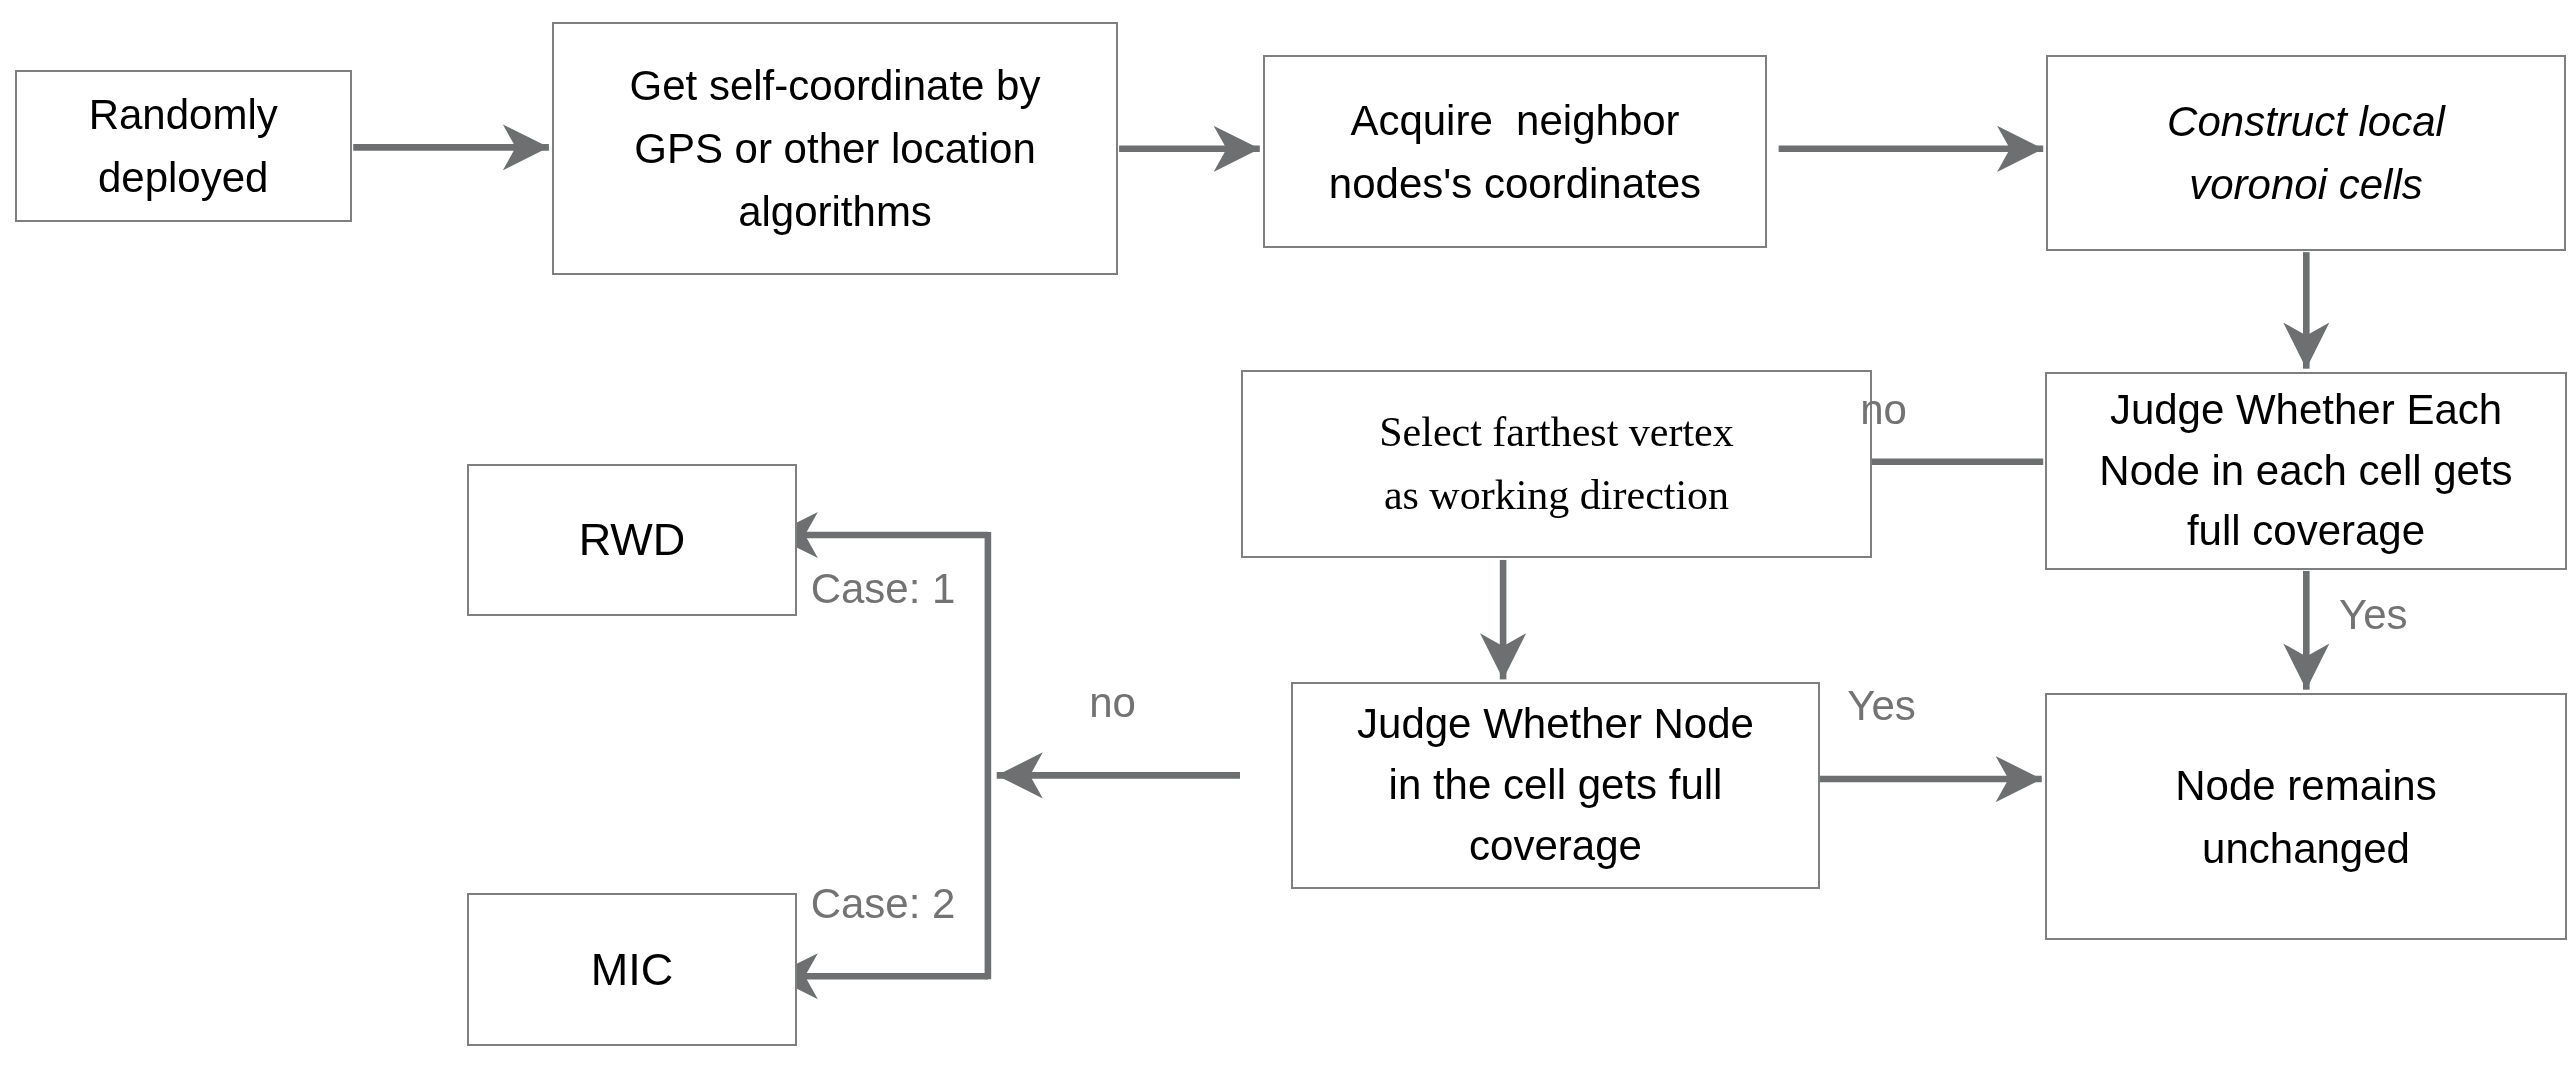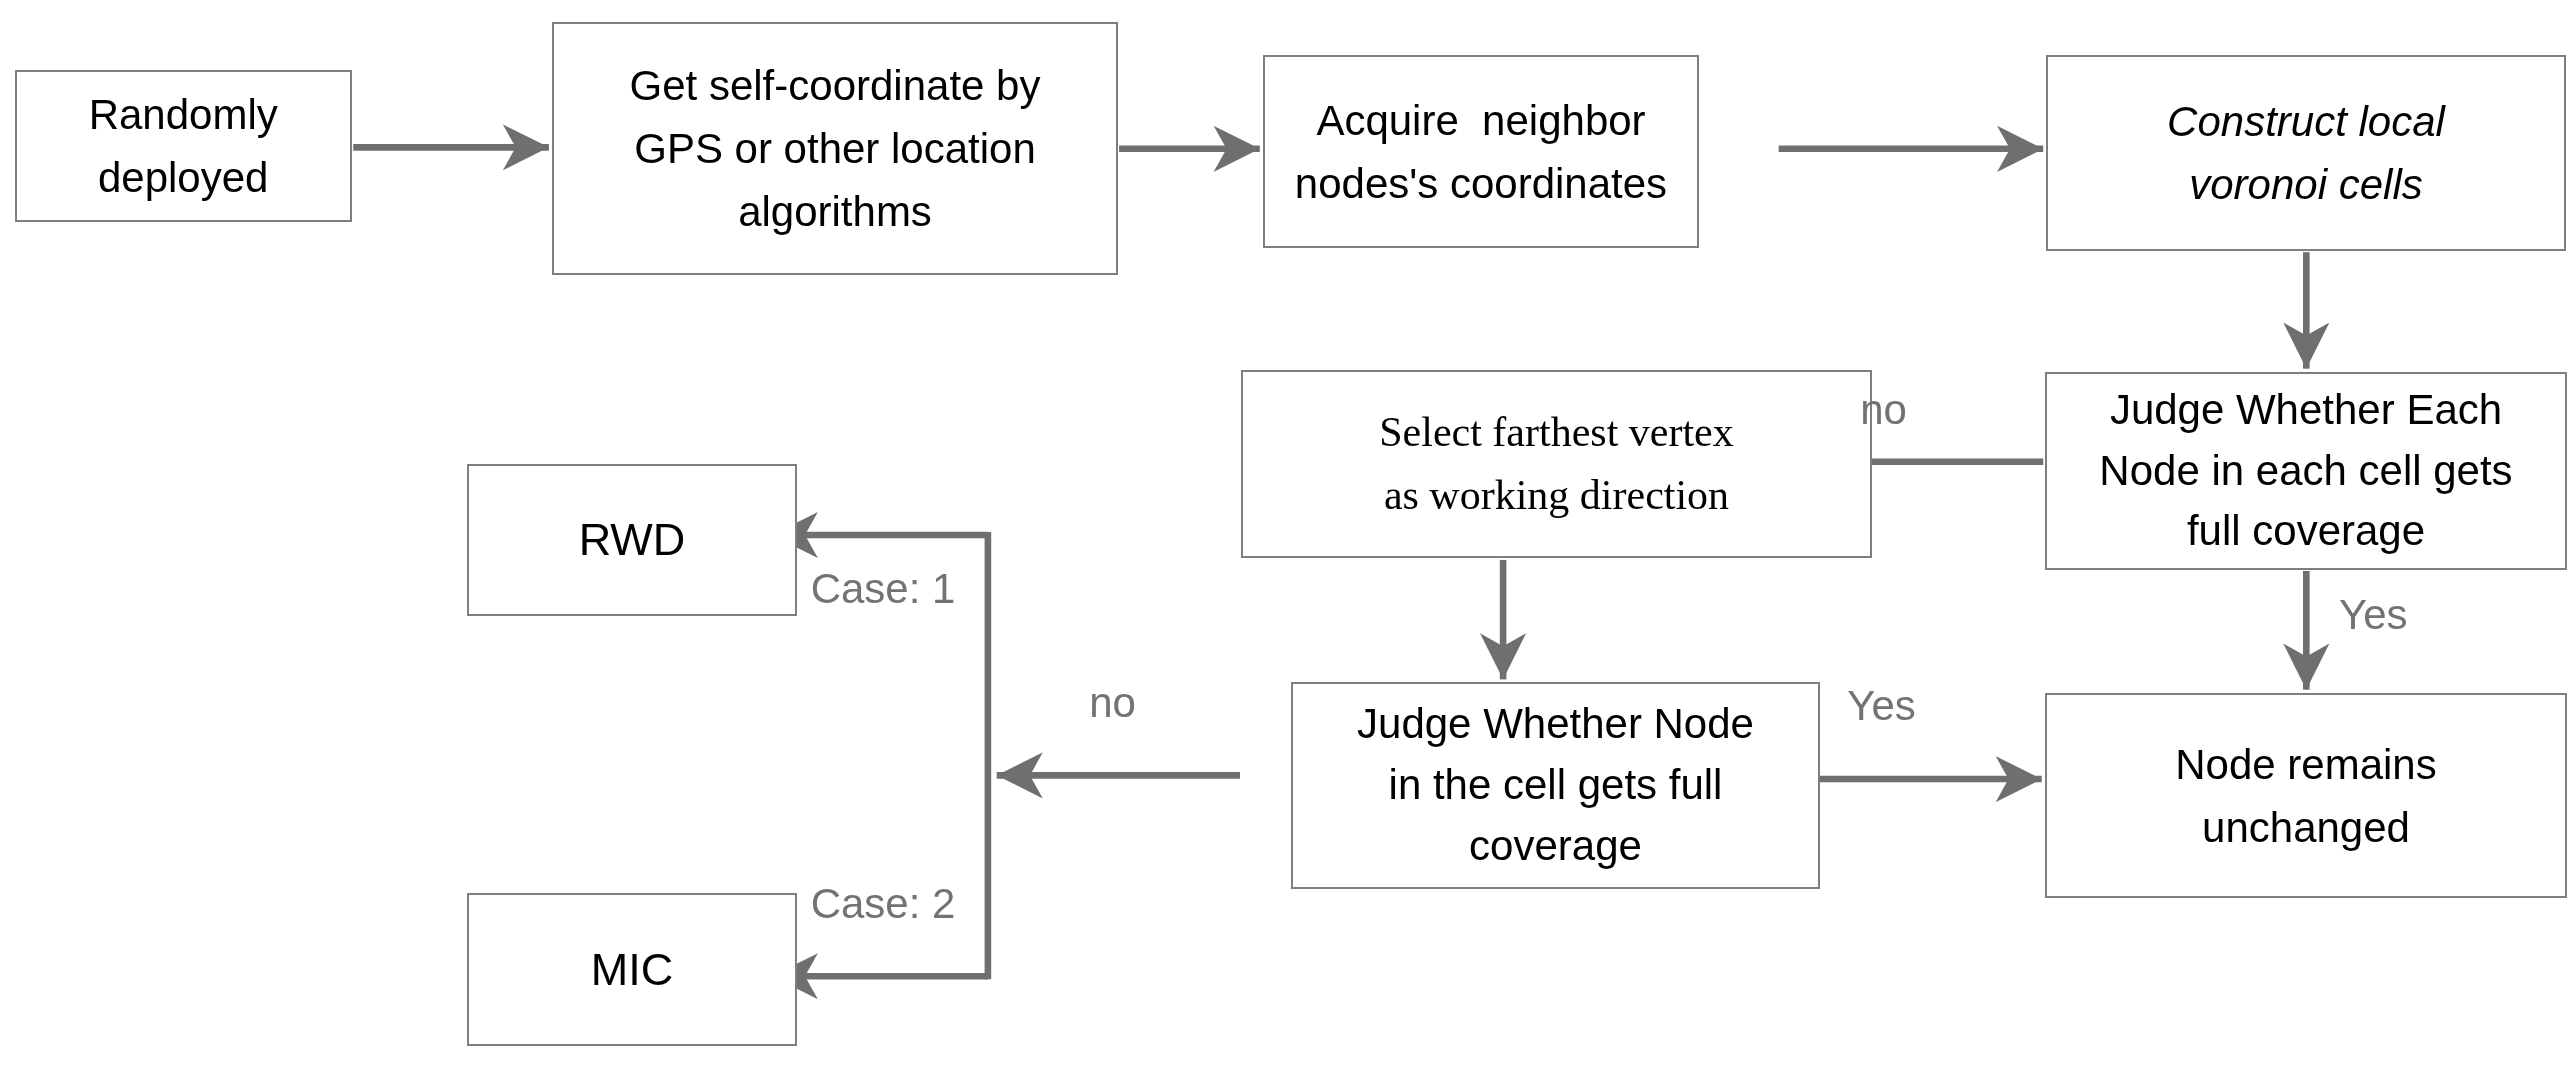--- a/index.html
+++ b/index.html
@@ -35,26 +35,26 @@
     position: absolute;
     font-size: 42px;
     line-height: 1.1;
     color: #737373;
     text-align: center;
     white-space: nowrap;
   }
   
   #n-randomly   { left: 14.7px;   top: 70px;  width: 337px; height: 152px; }
   #n-getcoord   { left: 552px;  top: 22px;  width: 566px; height: 253px; }
-  #n-acquire    { left: 1263px; top: 55px;  width: 436px; height: 193px; }
+  #n-acquire    { left: 1263px; top: 55px;  width: 504px; height: 193px; }
   #n-construct  { left: 2046px; top: 55px;  width: 520px; height: 196px; font-style: italic; }
   #n-judgeeach  { left: 2045px; top: 372px; width: 522px; height: 198px; line-height: 1.45; }
   #n-select     { left: 1241px; top: 370px; width: 631px; height: 188px; font-family: Liberation Serif, serif; }
   #n-judgenode  { left: 1291px; top: 682px; width: 529px; height: 207px; line-height: 1.45; }
-  #n-remains    { left: 2045px; top: 693px; width: 522px; height: 205px; }
+  #n-remains    { left: 2045px; top: 693px; width: 522px; height: 247px; }
   #n-rwd        { left: 438px;  top: 464px; width: 330px; height: 152px; }
   #n-mic        { left: 438px;  top: 893px; width: 330px; height: 153px; }
   
   #el-no-top    { left: 1799px; top: 387px; width: 169px; }
   #el-yes-right { left: 2339px; top: 592px; width: 161px; text-align: left; }
   #el-no-left   { left: 1032px; top: 680px; width: 161px; }
   #el-yes-mid   { left: 1801px; top: 683px; width: 161px; }
   #el-case1     { left: 795px; top: 566px; width: 176px; }
   #el-case2     { left: 795px; top: 881px; width: 176px; }
 </style>

